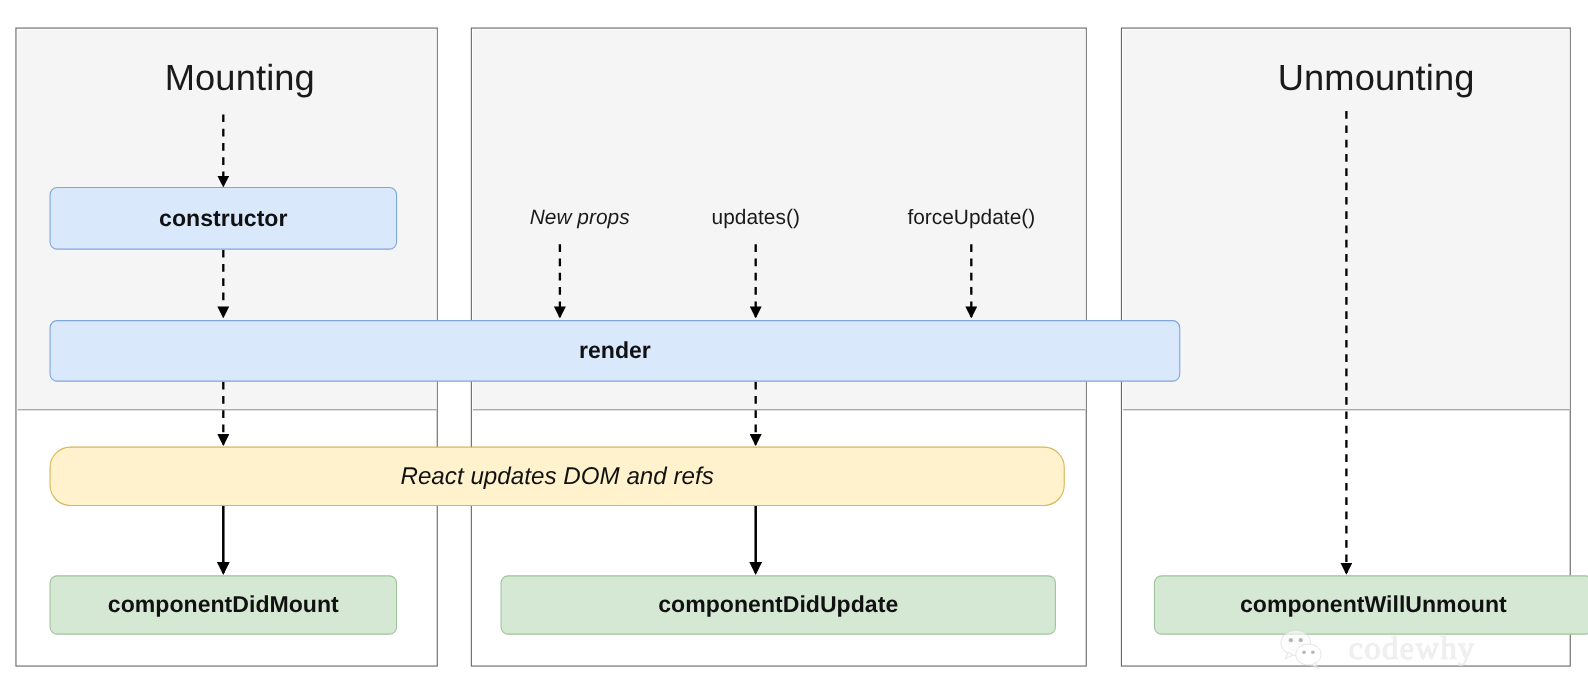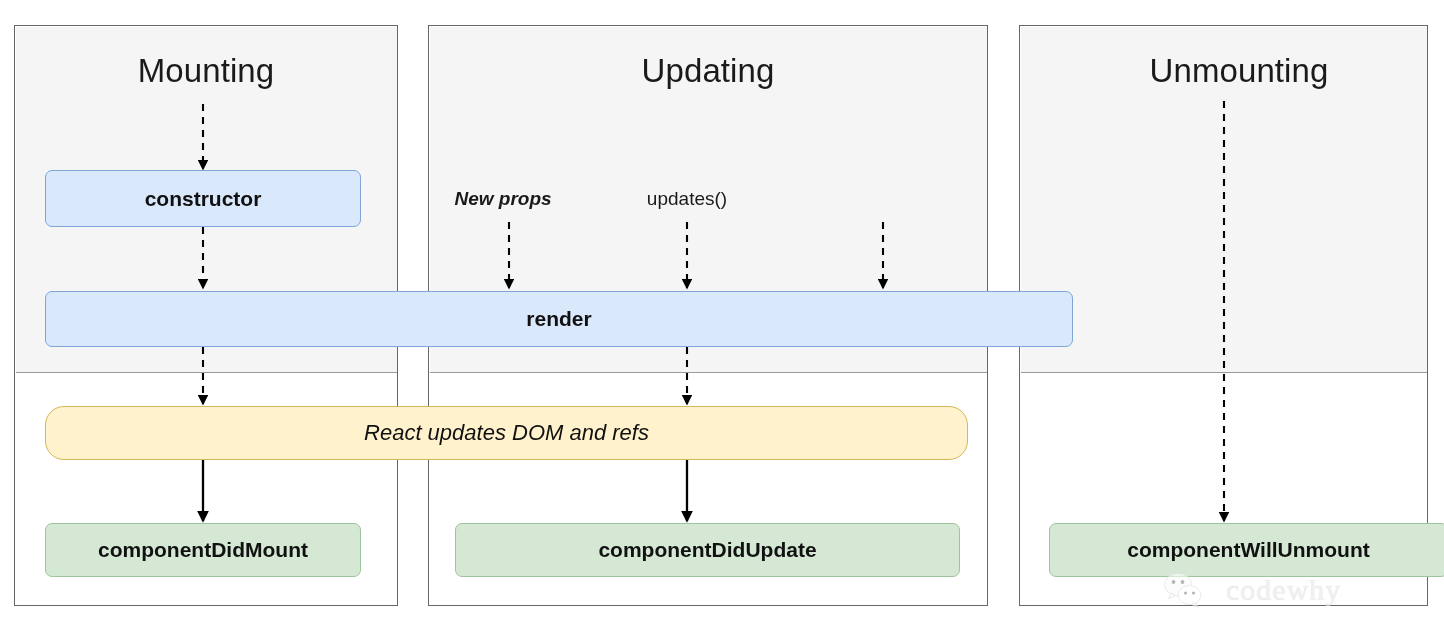--- a/index.html
+++ b/index.html
@@ -33,20 +33,21 @@
   }
 
   .panel-title {
     position: absolute;
     text-align: center;
     font-size: 33px;
     font-weight: 400;
     color: #1a1a1a;
     letter-spacing: 0.1px;
     white-space: nowrap;
+    padding-left: 12px;
   }
 
   
   .node {
     position: absolute;
     box-sizing: border-box;
     border-radius: 7px;
     display: flex;
     align-items: center;
     justify-content: center;
@@ -118,21 +119,20 @@
 <body>
 
 <div id="stage">
 
   <div class="panel" style="left:14px; top:25px; width:384px; height:581px;"></div>
   <div class="panel-top-band" style="left:15.5px; top:26.5px; width:381px; height:346px;"></div>
   <div class="panel-title" style="left:14px; top:52px; width:384px;">Mounting</div>
 
   <div class="panel" style="left:428px; top:25px; width:560px; height:581px;"></div>
   <div class="panel-top-band" style="left:429.5px; top:26.5px; width:557px; height:346px;"></div>
-  <div class="panel-title" style="left:428px; top:52px; width:560px;">Updating</div>
 
   <div class="panel" style="left:1019px; top:25px; width:409px; height:581px;"></div>
   <div class="panel-top-band" style="left:1020.5px; top:26.5px; width:406px; height:346px;"></div>
   <div class="panel-title" style="left:1019px; top:52px; width:440px;">Unmounting</div>
 
   <div class="conn" style="left:0; top:0; width:1444px; height:617px;">
     <svg width="1444" height="617" viewBox="0 0 1444 617">
       <defs>
         <marker id="ah" viewBox="0 0 10 10" refX="8.6" refY="5" markerWidth="5.2" markerHeight="5.2" orient="auto-start-reverse">
           <path d="M 0 0 L 10 5 L 0 10 z" fill="#000000"></path>
@@ -154,22 +154,23 @@
       <line x1="883" y1="222" x2="883" y2="288" stroke="#000" stroke-width="2.1" stroke-dasharray="7,6" marker-end="url(#ah)"></line>
 
       <line x1="687" y1="347" x2="687" y2="404" stroke="#000" stroke-width="2.1" stroke-dasharray="7,6" marker-end="url(#ah)"></line>
 
       <line x1="687" y1="460" x2="687" y2="521" stroke="#000" stroke-width="2.3" marker-end="url(#ah)"></line>
 
       <line x1="1224" y1="101" x2="1224" y2="521" stroke="#000" stroke-width="2.1" stroke-dasharray="7,6" marker-end="url(#ah)"></line>
     </svg>
   </div>
 
-  <div class="trigger-label italic" style="left:403px; top:188px; width:200px;font-weight:bold;">New props</div>
+  <div class="trigger-label italic" style="left:427px; top:188px; width:200px;">New props</div>
   <div class="trigger-label" style="left:587px; top:188px; width:200px;">updates()</div>
+  <div class="trigger-label" style="left:783px; top:188px; width:200px;">forceUpdate()</div>
 
   <div class="node blue" style="left:45px; top:170px; width:316px; height:57px;">constructor</div>
 
   <div class="node blue" style="left:45px; top:291px; width:1028px; height:56px;">render</div>
 
   <div class="node yellow" style="left:45px; top:406px; width:923px; height:54px;border-radius:19px;">React updates DOM and refs</div>
 
   <div class="node green" style="left:455px; top:523px; width:505px; height:54px;">componentDidUpdate</div>
 
   <div class="node green" style="left:45px; top:523px; width:316px; height:54px;">componentDidMount</div>

